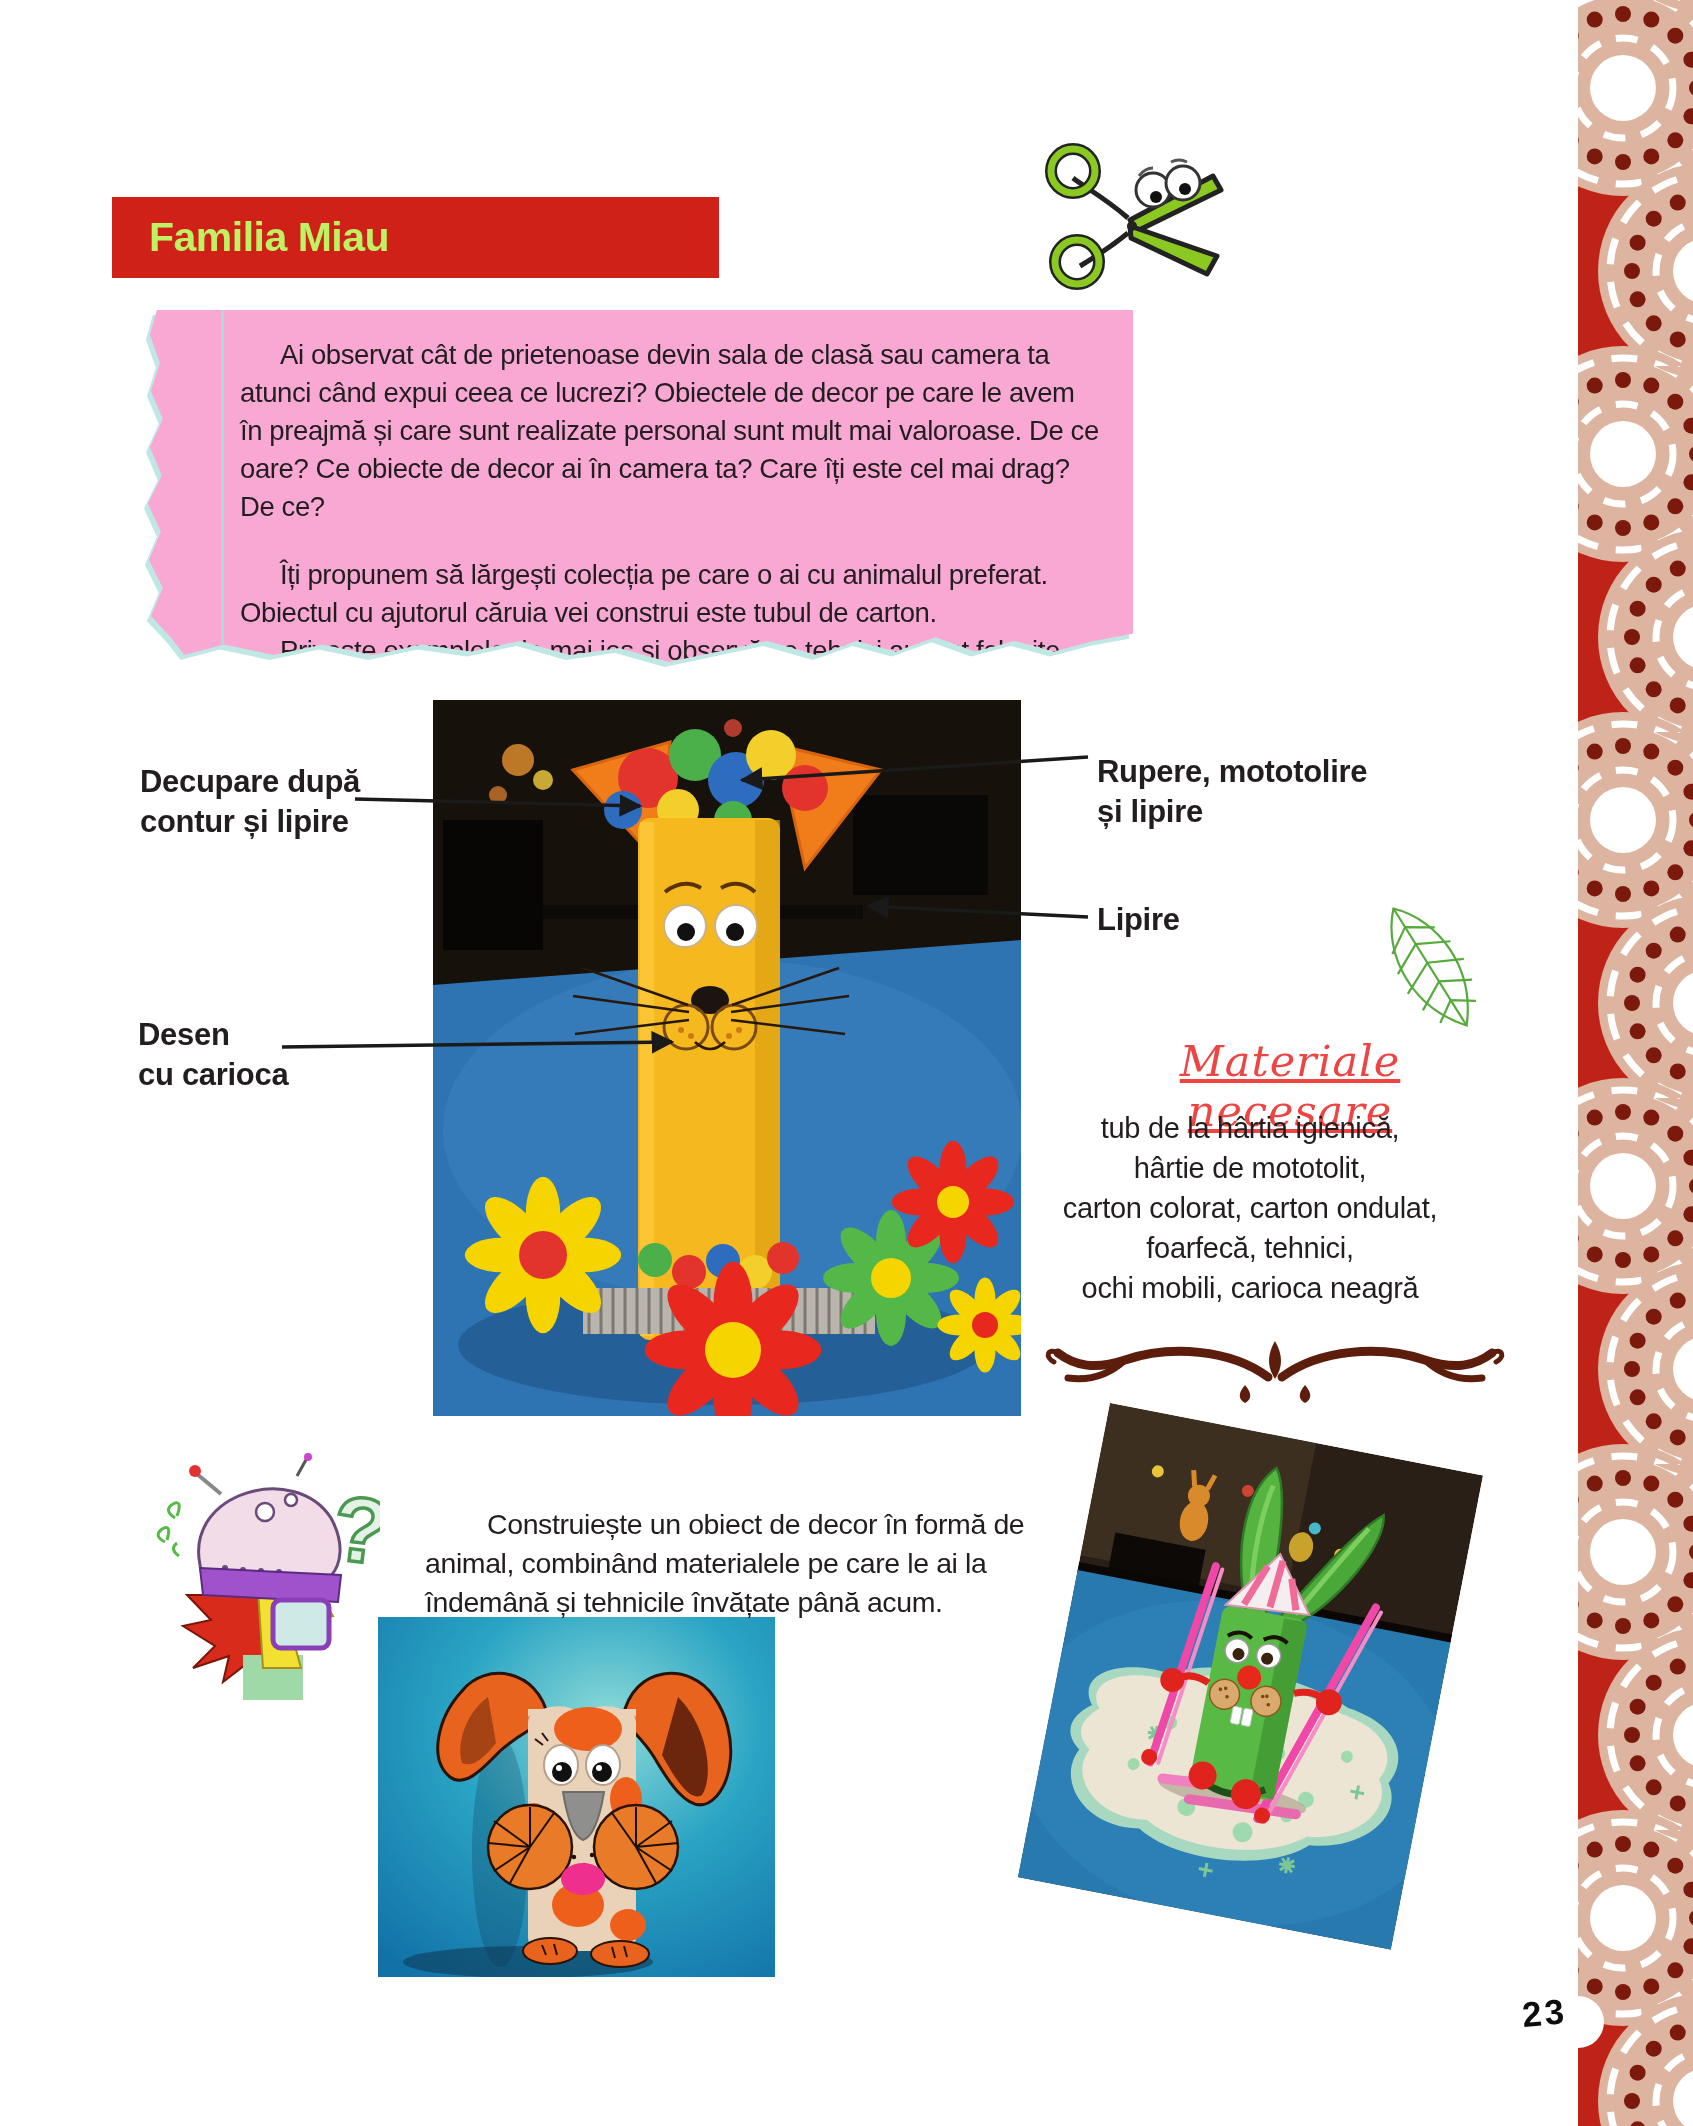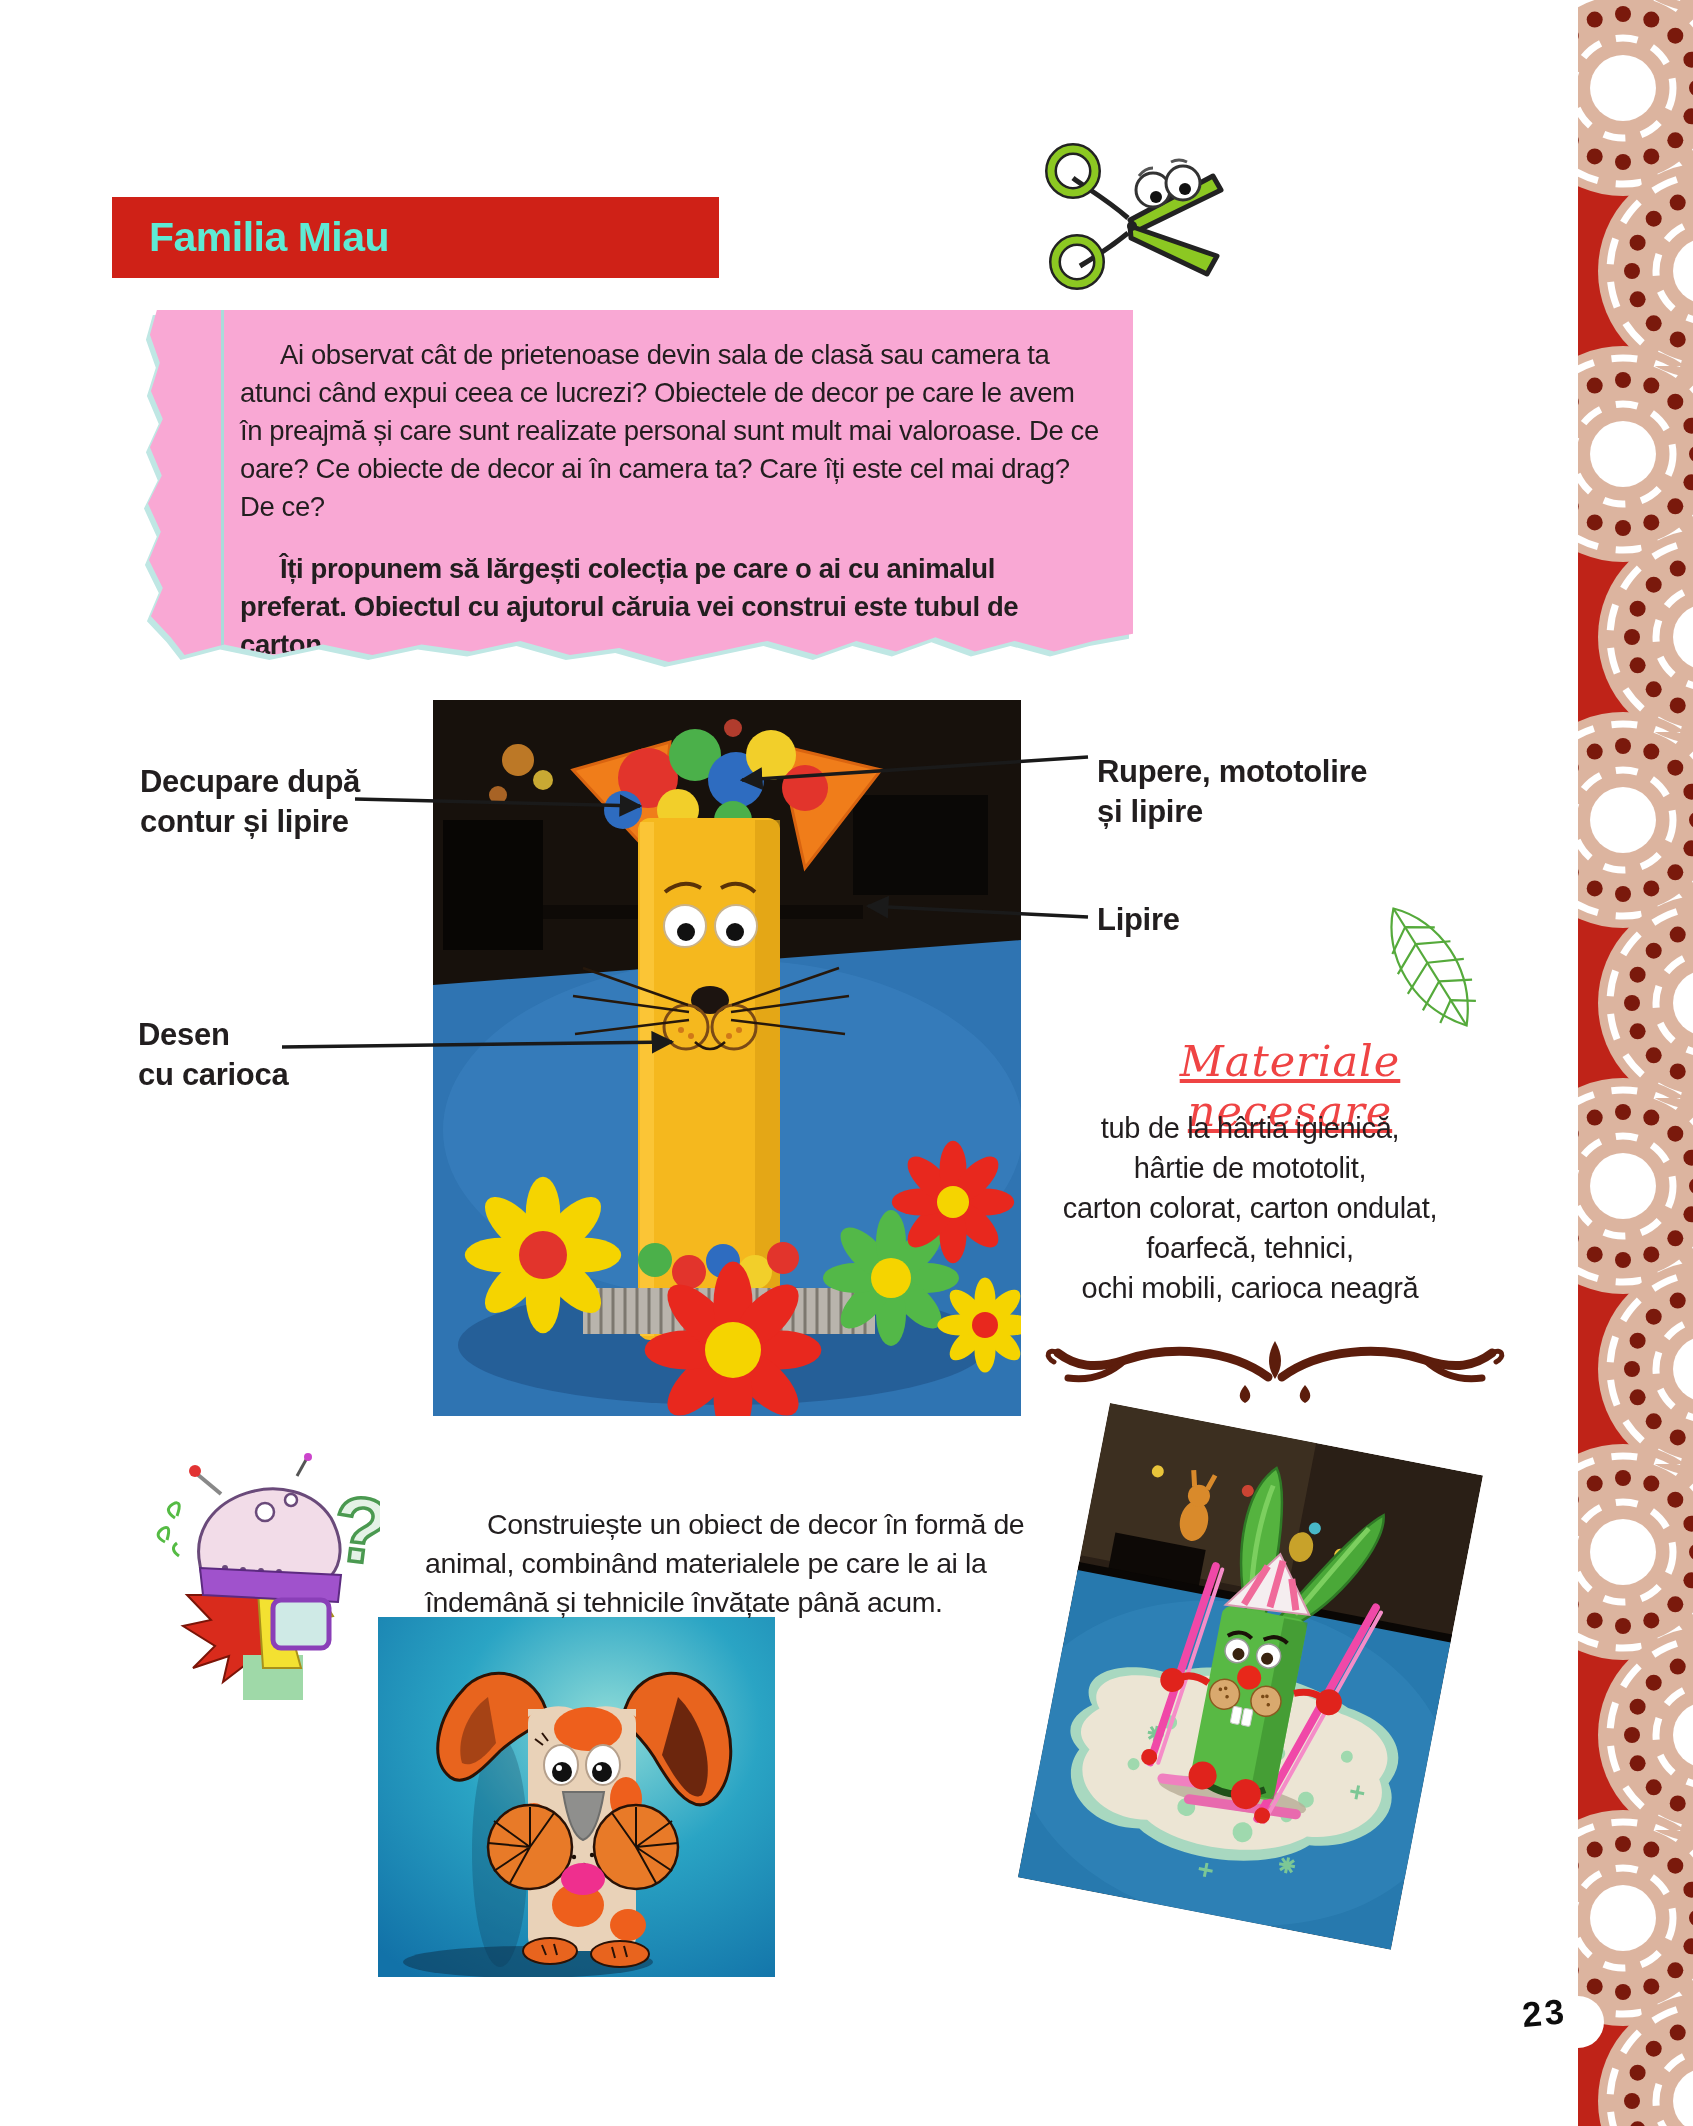--- a/index.html
+++ b/index.html
@@ -9,21 +9,21 @@
     margin:0 auto;
   }
   
   .border-strip{position:absolute;right:0;top:0;width:115px;height:2126px;z-index:1;}
   
   .header-bar{
     position:absolute;left:112px;top:197px;width:607px;height:81px;
     background:#cf2117;z-index:2;display:flex;align-items:center;
   }
   .header-bar .title{
-    color:#5eead4;font-weight:bold;font-size:41px;padding-left:37px;letter-spacing:-0.5px;text-align:center;
+    color:#bef264;font-weight:bold;font-size:41px;padding-left:37px;letter-spacing:-0.5px;text-align:center;
   }
   .scissors{position:absolute;left:1035px;top:138px;width:195px;height:158px;z-index:2;}
   
   .intro-clip{
     clip-path:polygon(1.2% 0,100% 0,100% 92%,96% 94%,92% 97%,88% 94%,84% 97%,80% 93%,76% 97%,72% 94%,
       68% 98%,63% 94%,58% 97%,53% 100%,48% 96%,43% 98%,38% 94%,33% 97%,28% 95%,23% 98%,18% 95%,
       13% 98%,8% 95%,4% 98%,2.6% 93%,0.6% 87%,1.8% 79%,0.4% 71%,1.6% 63%,0.3% 55%,1.7% 47%,
       0.5% 39%,1.8% 31%,0.6% 23%,1.5% 15%,0.5% 7%);
   }
   .intro-back{
@@ -31,21 +31,21 @@
   }
   .intro-box{
     position:absolute;left:145px;top:310px;width:988px;height:352px;background:#f9a8d4;z-index:3;
   }
   .intro-margin-line{position:absolute;left:76px;top:0;bottom:0;width:3px;background:#a9dcda;}
   .intro-text{
     position:absolute;left:95px;top:26px;width:862px;
     font-size:27.5px;line-height:38px;letter-spacing:-0.4px;
   }
   .intro-text p{margin:0;text-indent:40px;}
-  .intro-text p.p2{margin-top:24px;font-weight:bold;}
+  .intro-text p.p2{margin-top:30px;}
   
   .tech-label{position:absolute;font-size:31px;font-weight:bold;line-height:40px;letter-spacing:-0.3px;z-index:4;}
   .lbl-cutout{left:140px;top:762px;}
   .lbl-tear{left:1097px;top:752px;}
   .lbl-glue{left:1097px;top:900px;}
   .lbl-draw{left:138px;top:1015px;}
   .pointers{position:absolute;left:0;top:0;z-index:5;pointer-events:none;}
   
   .photo{position:absolute;z-index:2;}
   .photo-cat{left:433px;top:700px;}

